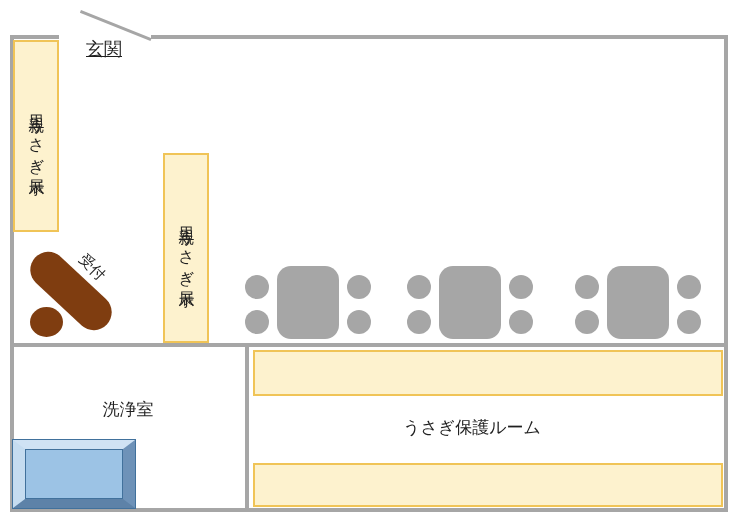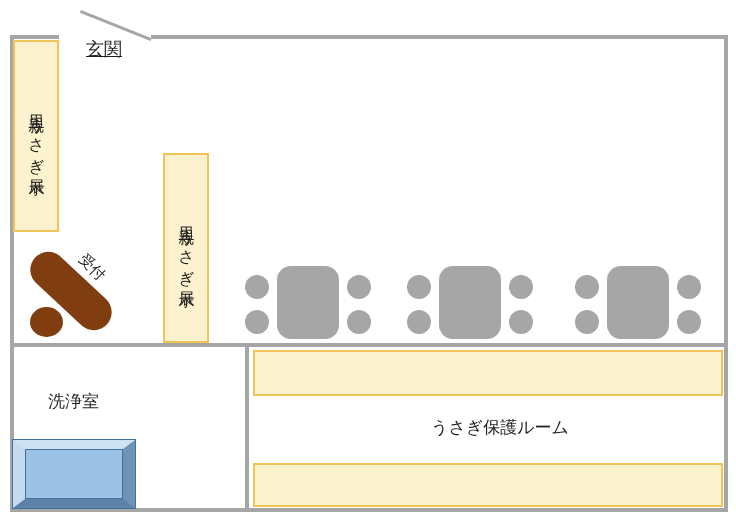--- a/index.html
+++ b/index.html
@@ -105,21 +105,21 @@
     background: #7f3d10;
   }
   .reception-lbl {
     left: 68px; top: 258px;
     width: 48px;
     text-align: center;
     font-size: 15px;
     transform: rotate(45deg);
   }
   
-  .wash-lbl { left: 48px; top: 390px; width: 160px; text-align: left; }
+  .wash-lbl { left: 48px; top: 398px; width: 160px; text-align: center; }
   .sink {
     position: absolute;
     left: 13px; top: 440px;
     width: 122px; height: 68px;
     background: #9cc3e5;
     border-style: solid;
     border-width: 9px 12px;
     border-color: #cfe2f4 #6e92b8 #5d82a8 #c5dcf0;
     outline: 1px solid #41719c;
     box-shadow: inset 0 0 0 1px #41719c;
@@ -127,21 +127,21 @@
   
   .cage {
     position: absolute;
     left: 253px;
     width: 470px;
     background: #fdf2ce;
     border: 2px solid #f0c457;
   }
   .cage-top    { top: 350px; height: 46px; }
   .cage-bottom { top: 463px; height: 44px; }
-  .care-lbl { left: 249px; top: 416px; width: 446px; text-align: center; margin-left: 28px; }
+  .care-lbl { left: 249px; top: 416px; width: 446px; text-align: center; }
 </style>
 </head>
 <body>
 
 <div class="plan">
 
   <div class="wall wall-top-cap"></div>
   <div class="wall wall-top"></div>
   <div class="wall wall-left"></div>
   <div class="wall wall-right"></div>

